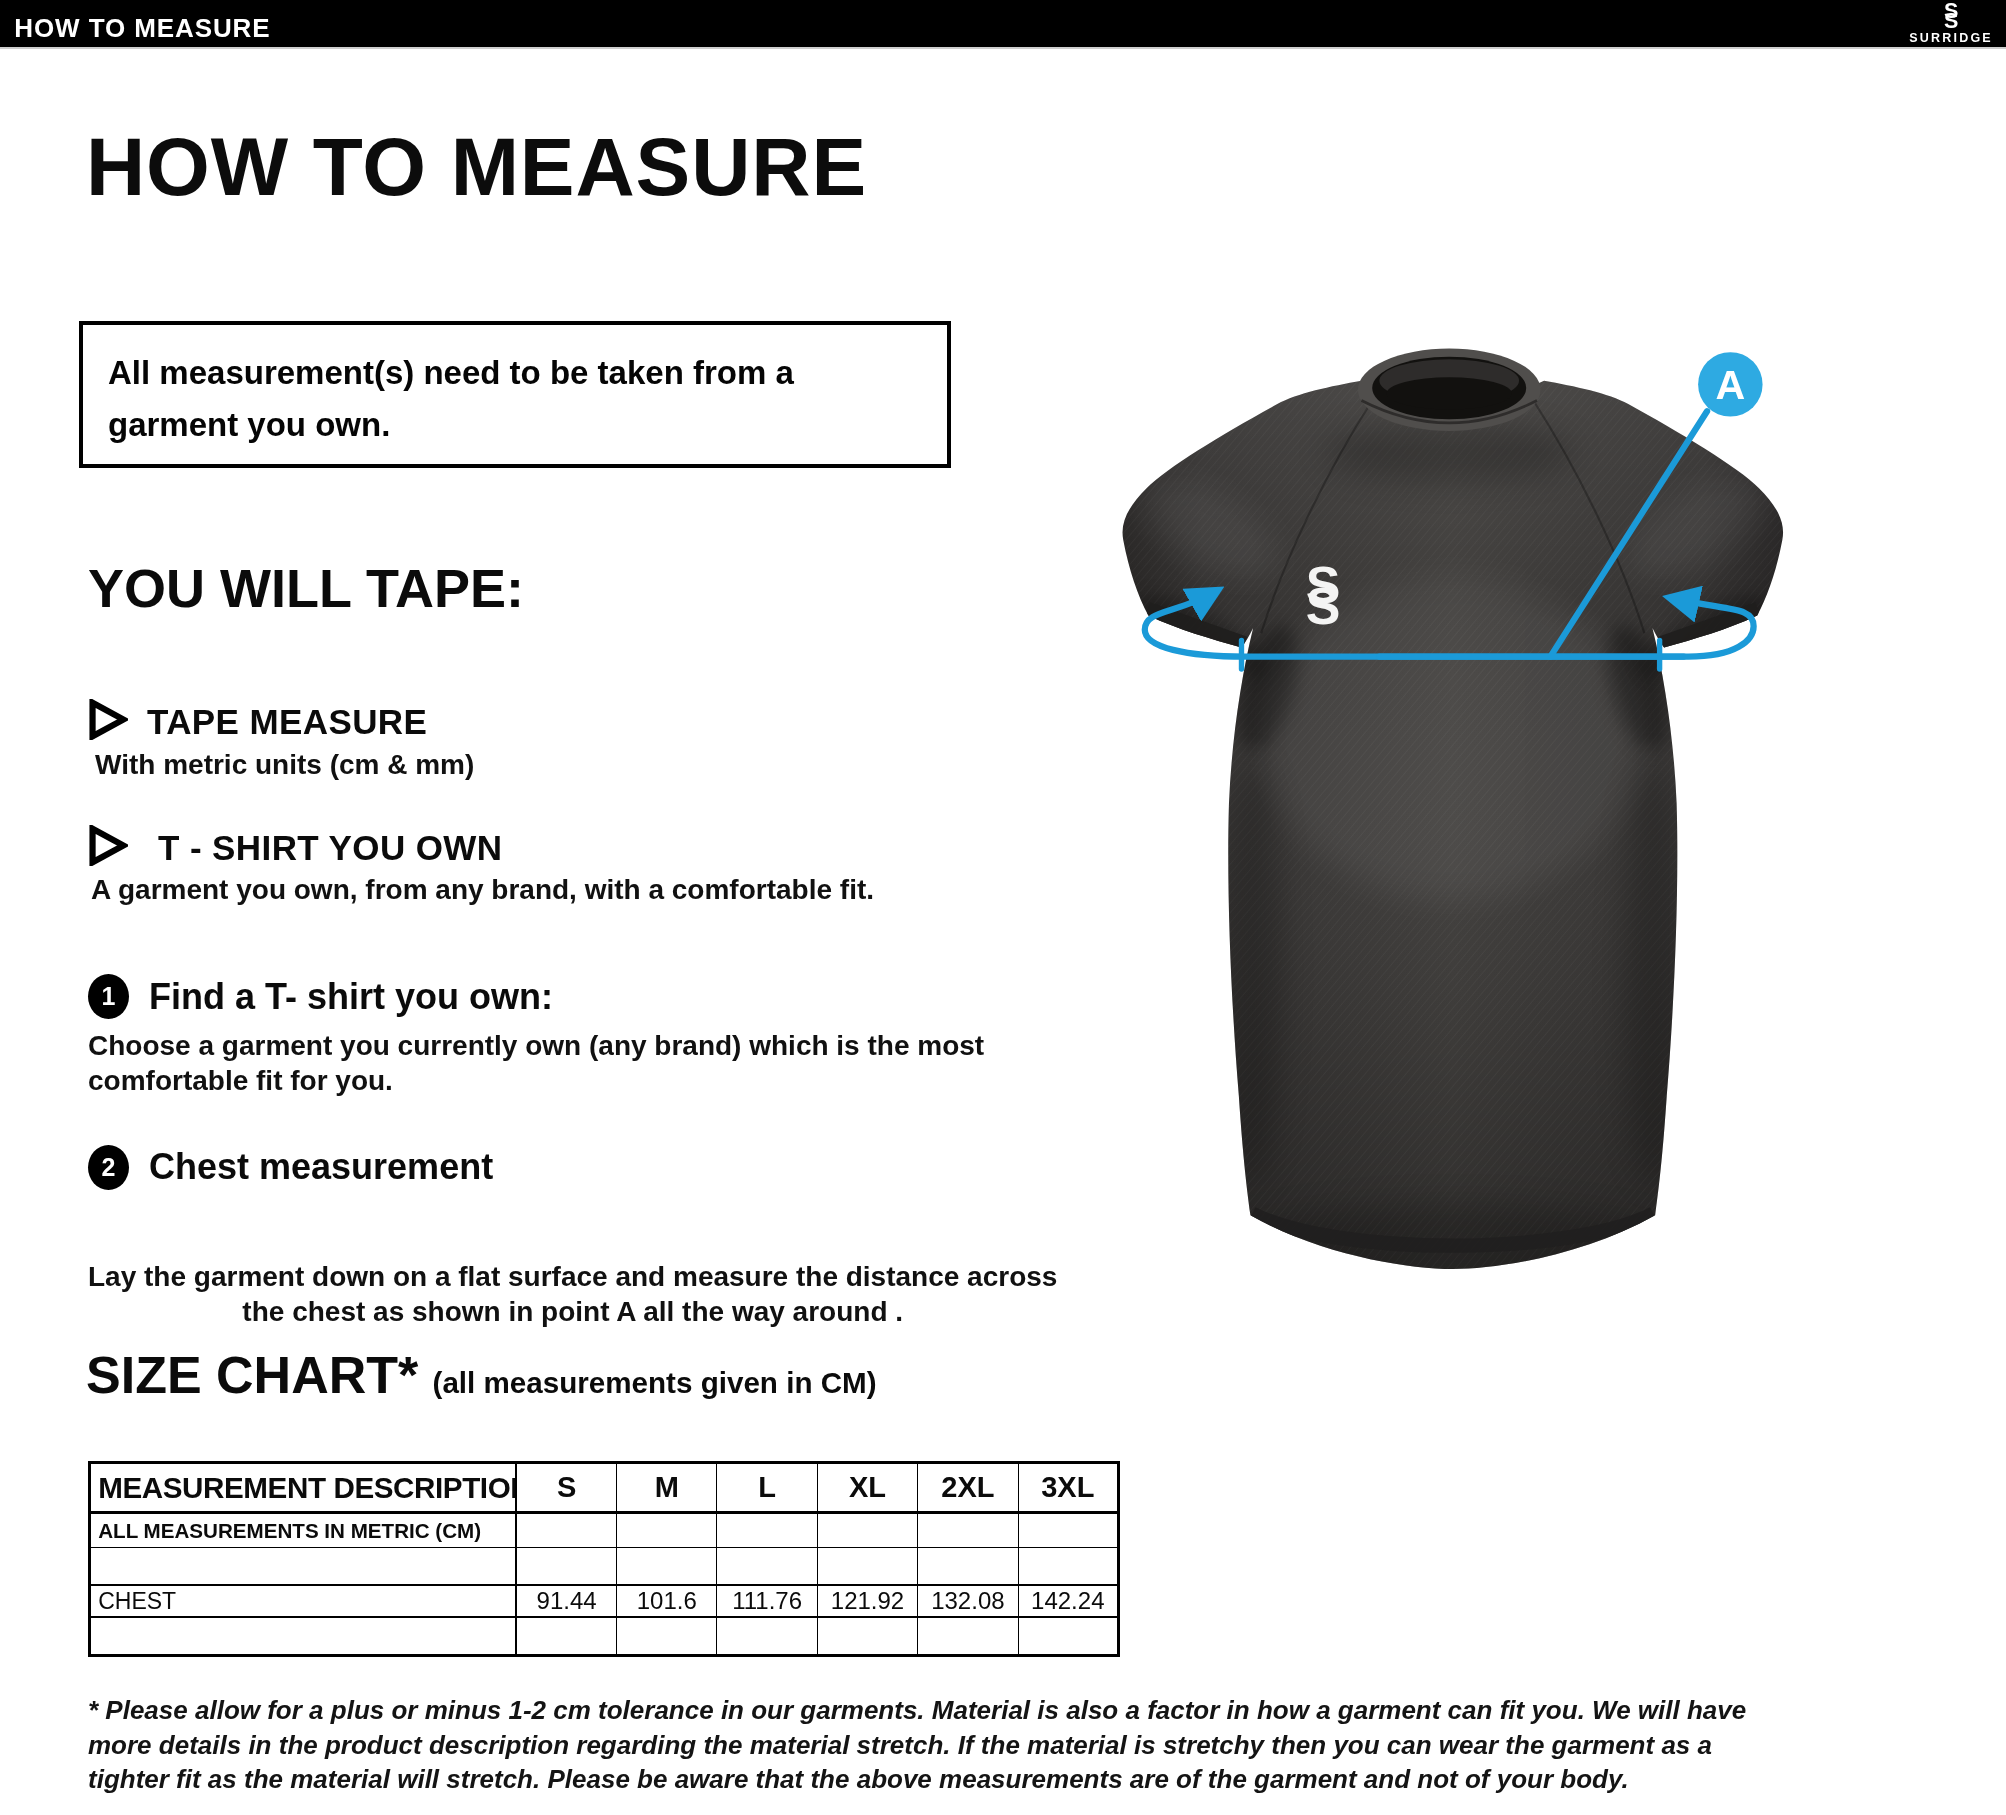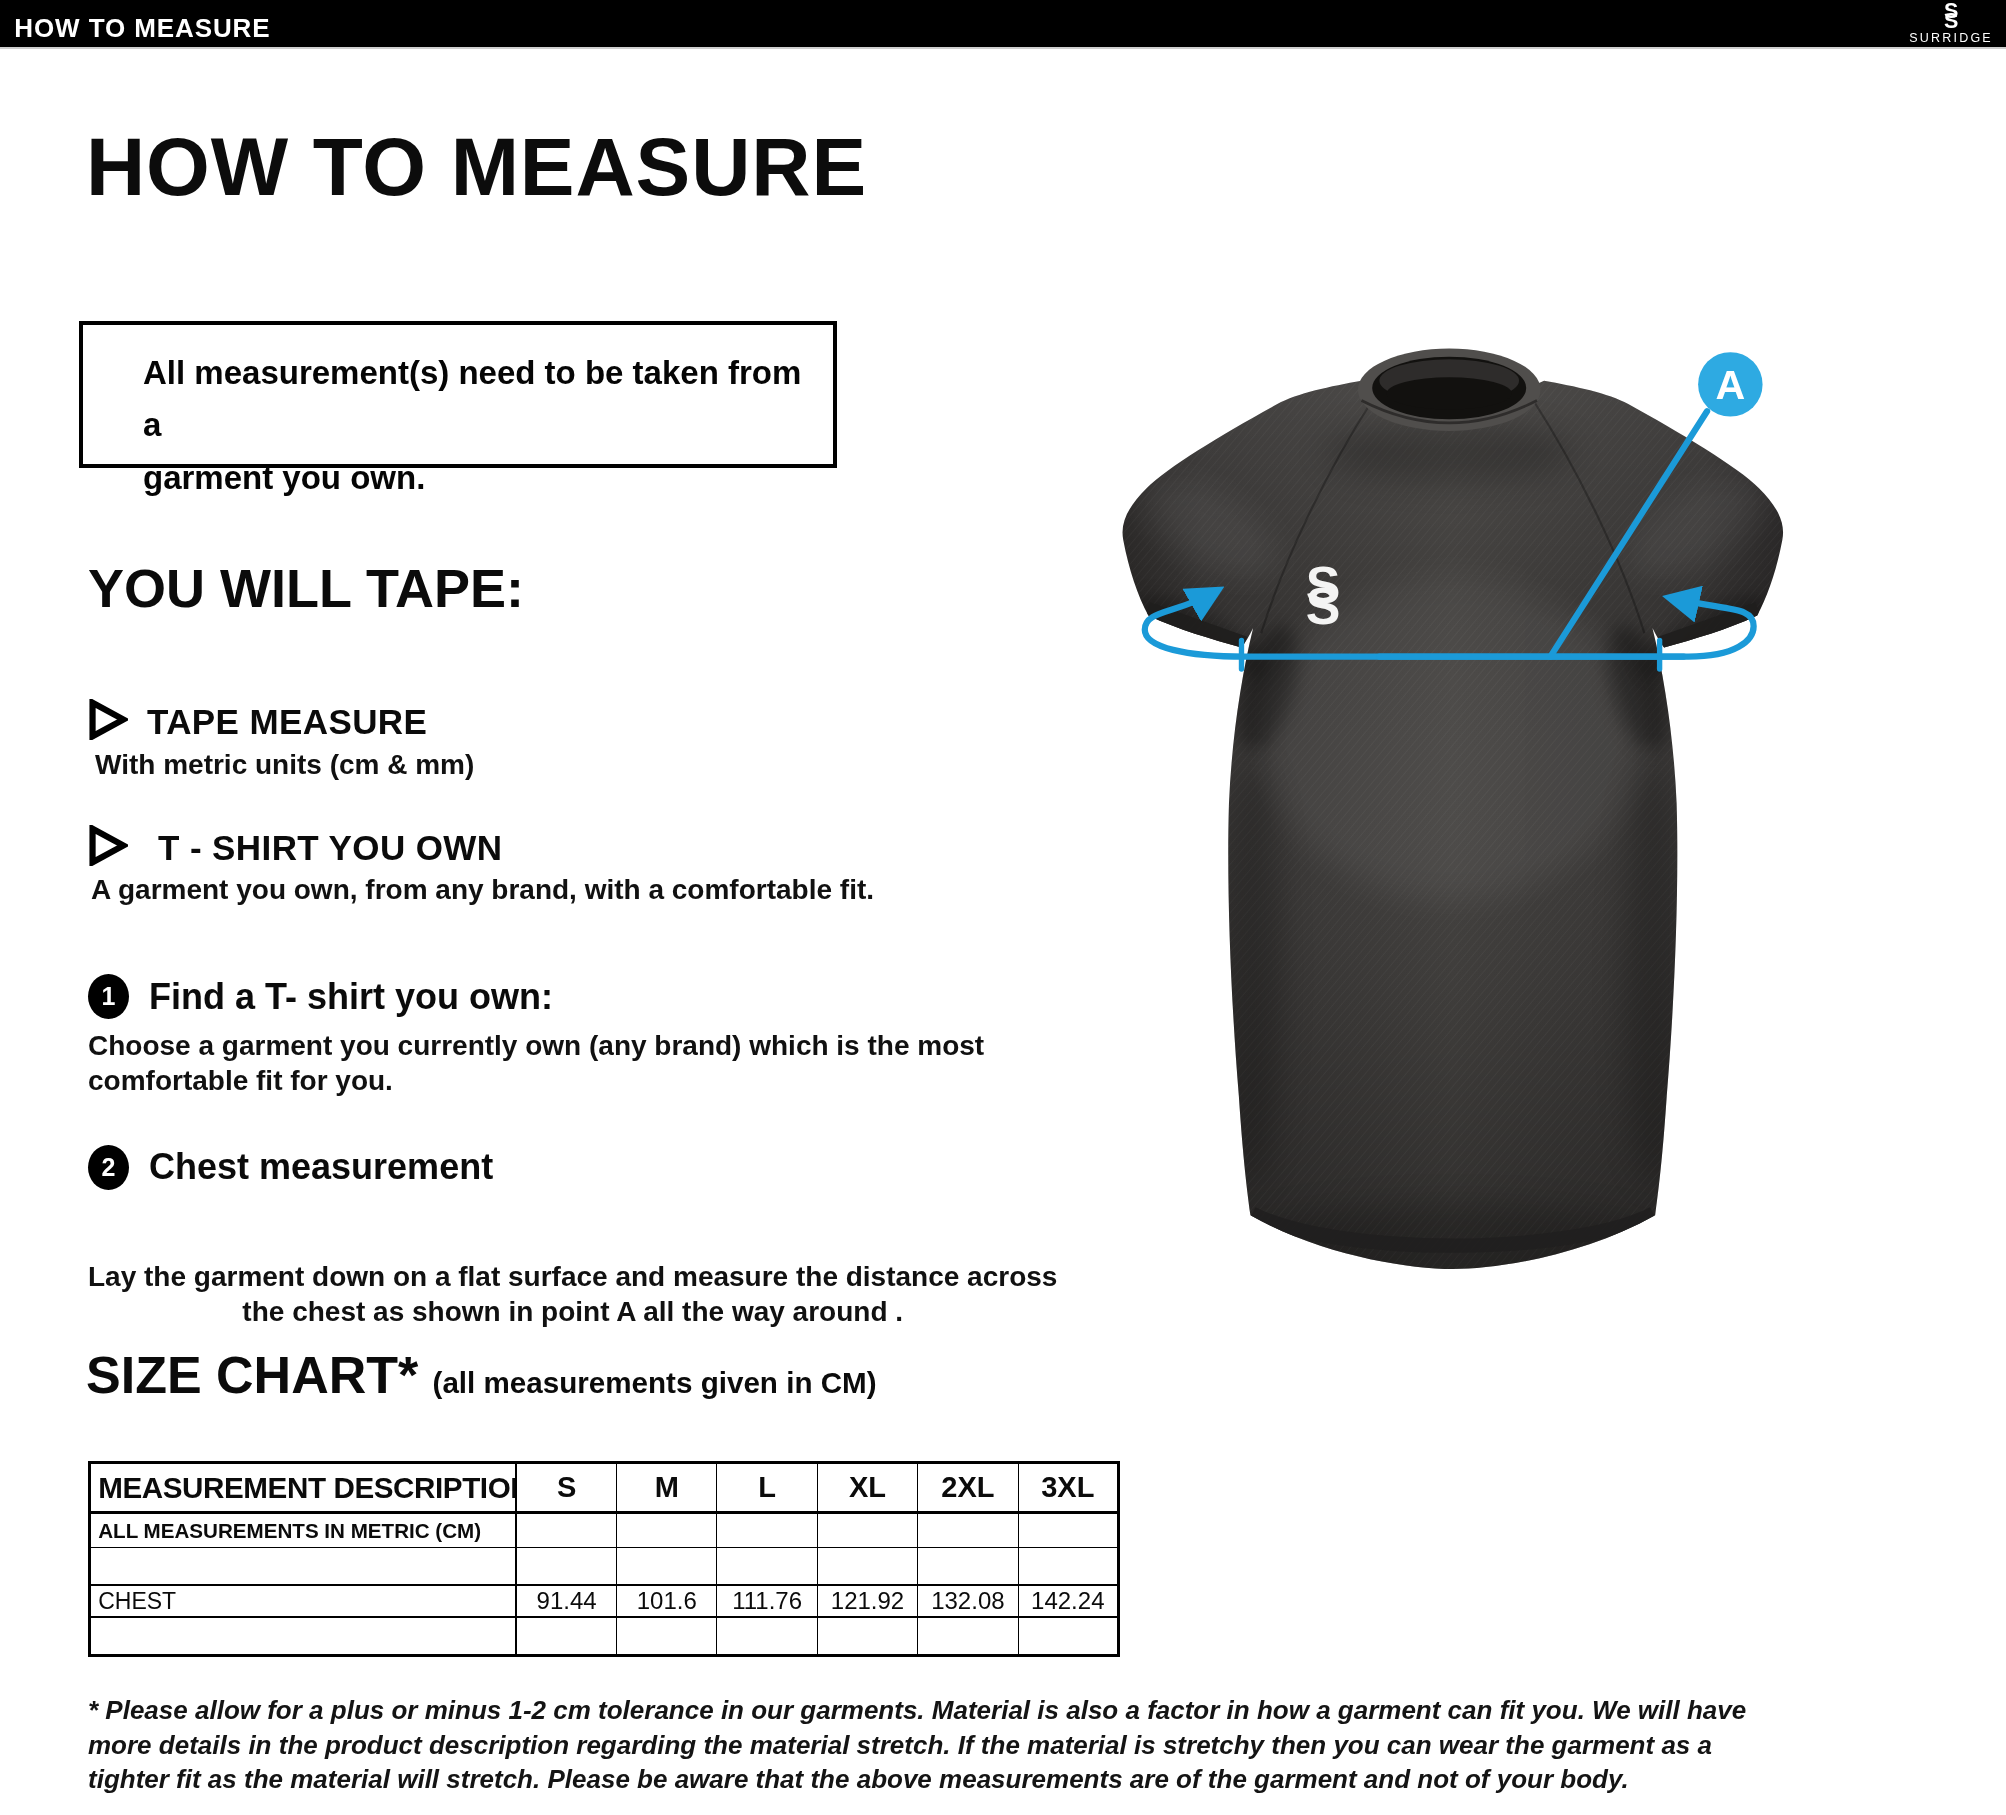--- a/index.html
+++ b/index.html
@@ -9,24 +9,24 @@
   }
   .abs{position:absolute;}
   
   .topbar{position:absolute;left:0;top:0;width:2006px;height:47px;background:#000;border-bottom:2.7px solid #cfcfcf;}
   .topbar-title{position:absolute;left:14.3px;top:12.5px;font-size:26px;font-weight:bold;color:#fff;letter-spacing:0.9px;}
   .brand{position:absolute;right:5.4px;top:0.9px;width:99px;height:45px;text-align:center;color:#fff;}
   .brand-mark{position:relative;height:31px;}
   .brand-mark span{position:absolute;left:50%;transform:translateX(-50%);font-size:21.5px;font-weight:bold;line-height:1;}
   .brand-mark .s2{top:9.9px;}
   .brand-mark .s1{top:0;}
-  .brand-text{font-size:12.5px;font-weight:normal;letter-spacing:2.2px;line-height:1;}
+  .brand-text{font-size:12.5px;font-weight:bold;letter-spacing:2.2px;line-height:1;}
   
   .h1{left:86px;top:120px;font-size:82px;font-weight:bold;letter-spacing:0.9px;color:#0c0c0c;white-space:nowrap;}
-  .note-box{left:79px;top:321px;width:758px;height:147px;border:4.5px solid #000;box-sizing:border-box;padding-left:35px;}
+  .note-box{left:79px;top:321px;width:872px;height:147px;border:4.5px solid #000;box-sizing:border-box;}
   .note-text{margin:21.5px 18px 0 25px;font-size:33px;font-weight:bold;line-height:1.6;color:#050505;}
   .ywn{left:88px;top:557px;font-size:54px;font-weight:bold;letter-spacing:0px;white-space:nowrap;}
   
   .tri{position:absolute;width:39px;height:41px;}
   .req-title{position:absolute;font-size:35px;font-weight:bold;white-space:nowrap;letter-spacing:0.4px;}
   .req-desc{position:absolute;font-size:28px;font-weight:bold;white-space:nowrap;color:#111;}
   
   .step-circle{position:absolute;width:41px;height:45px;background:#000;border-radius:50%;
     color:#fff;font-size:25px;font-weight:bold;display:flex;align-items:center;justify-content:center;}
   .step-title{position:absolute;font-size:36px;font-weight:bold;white-space:nowrap;}

